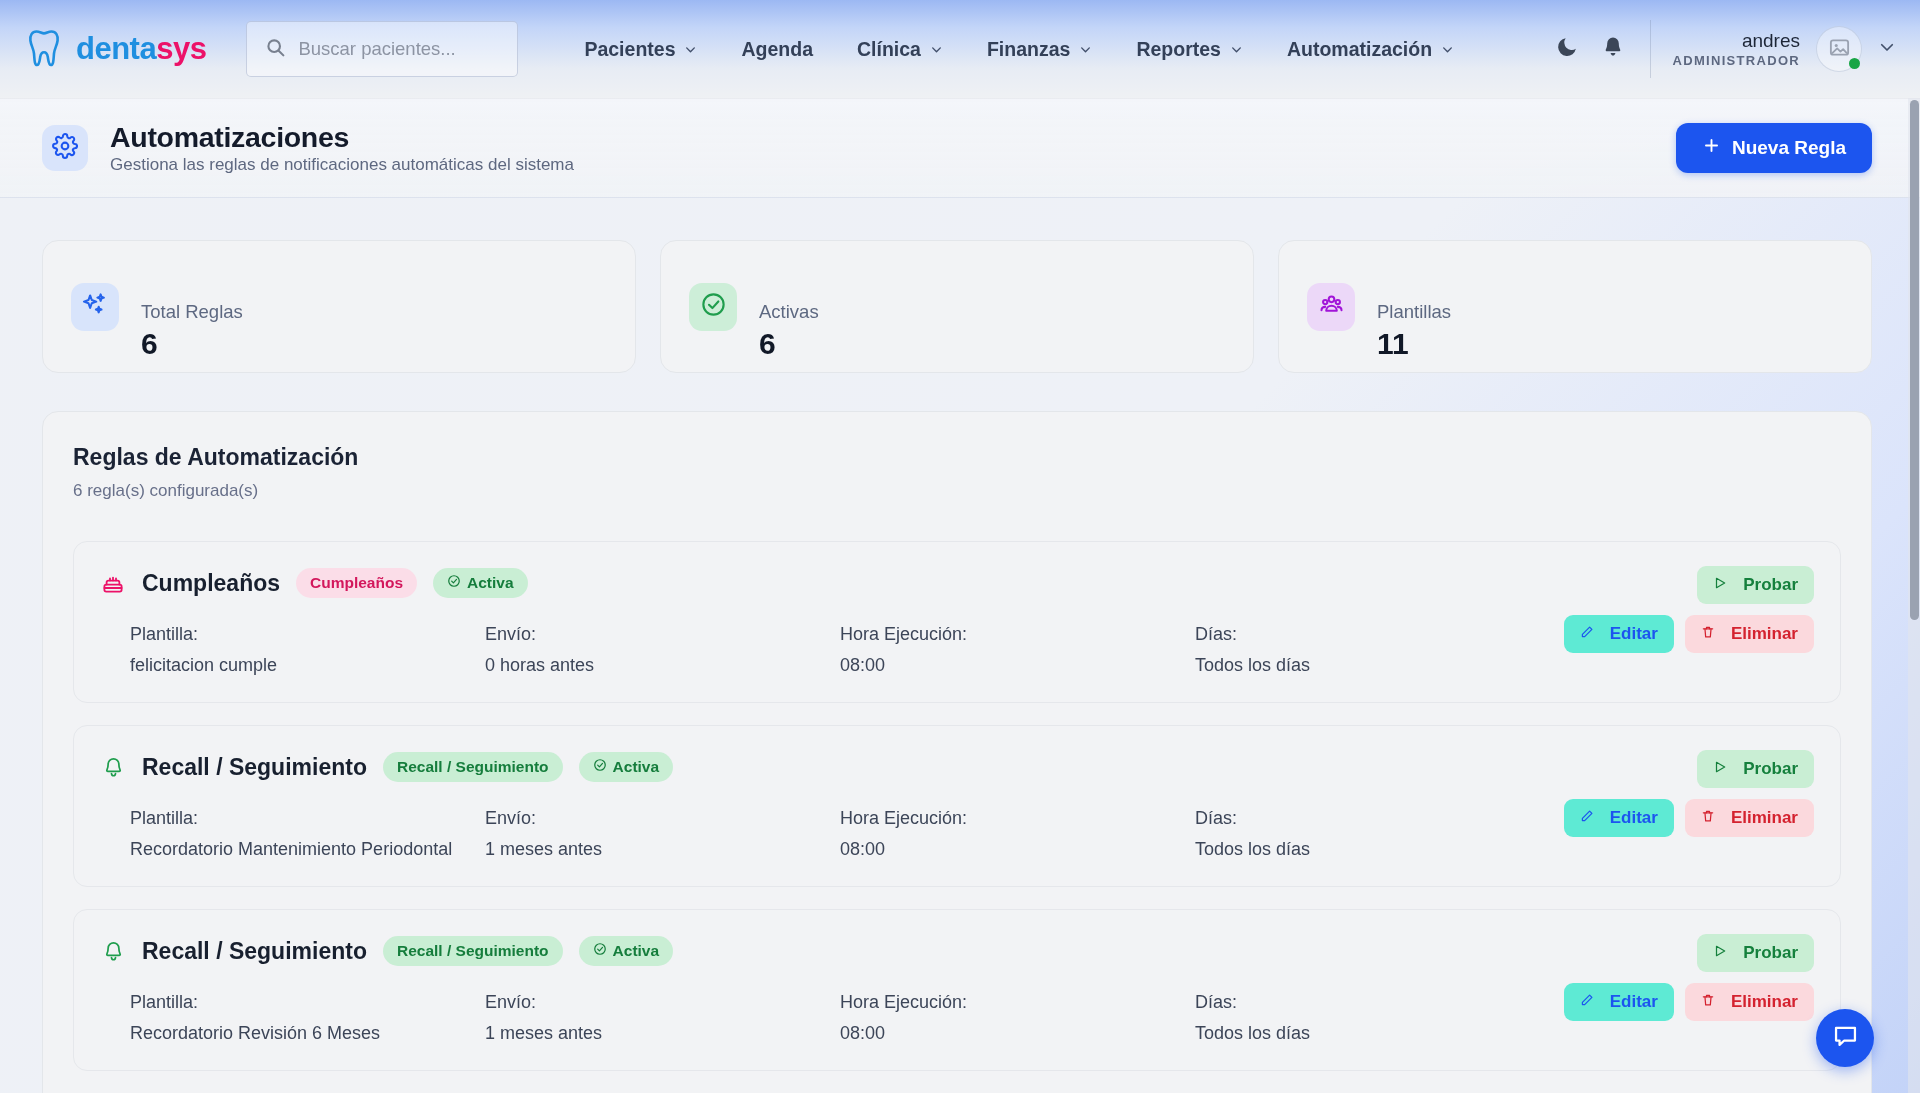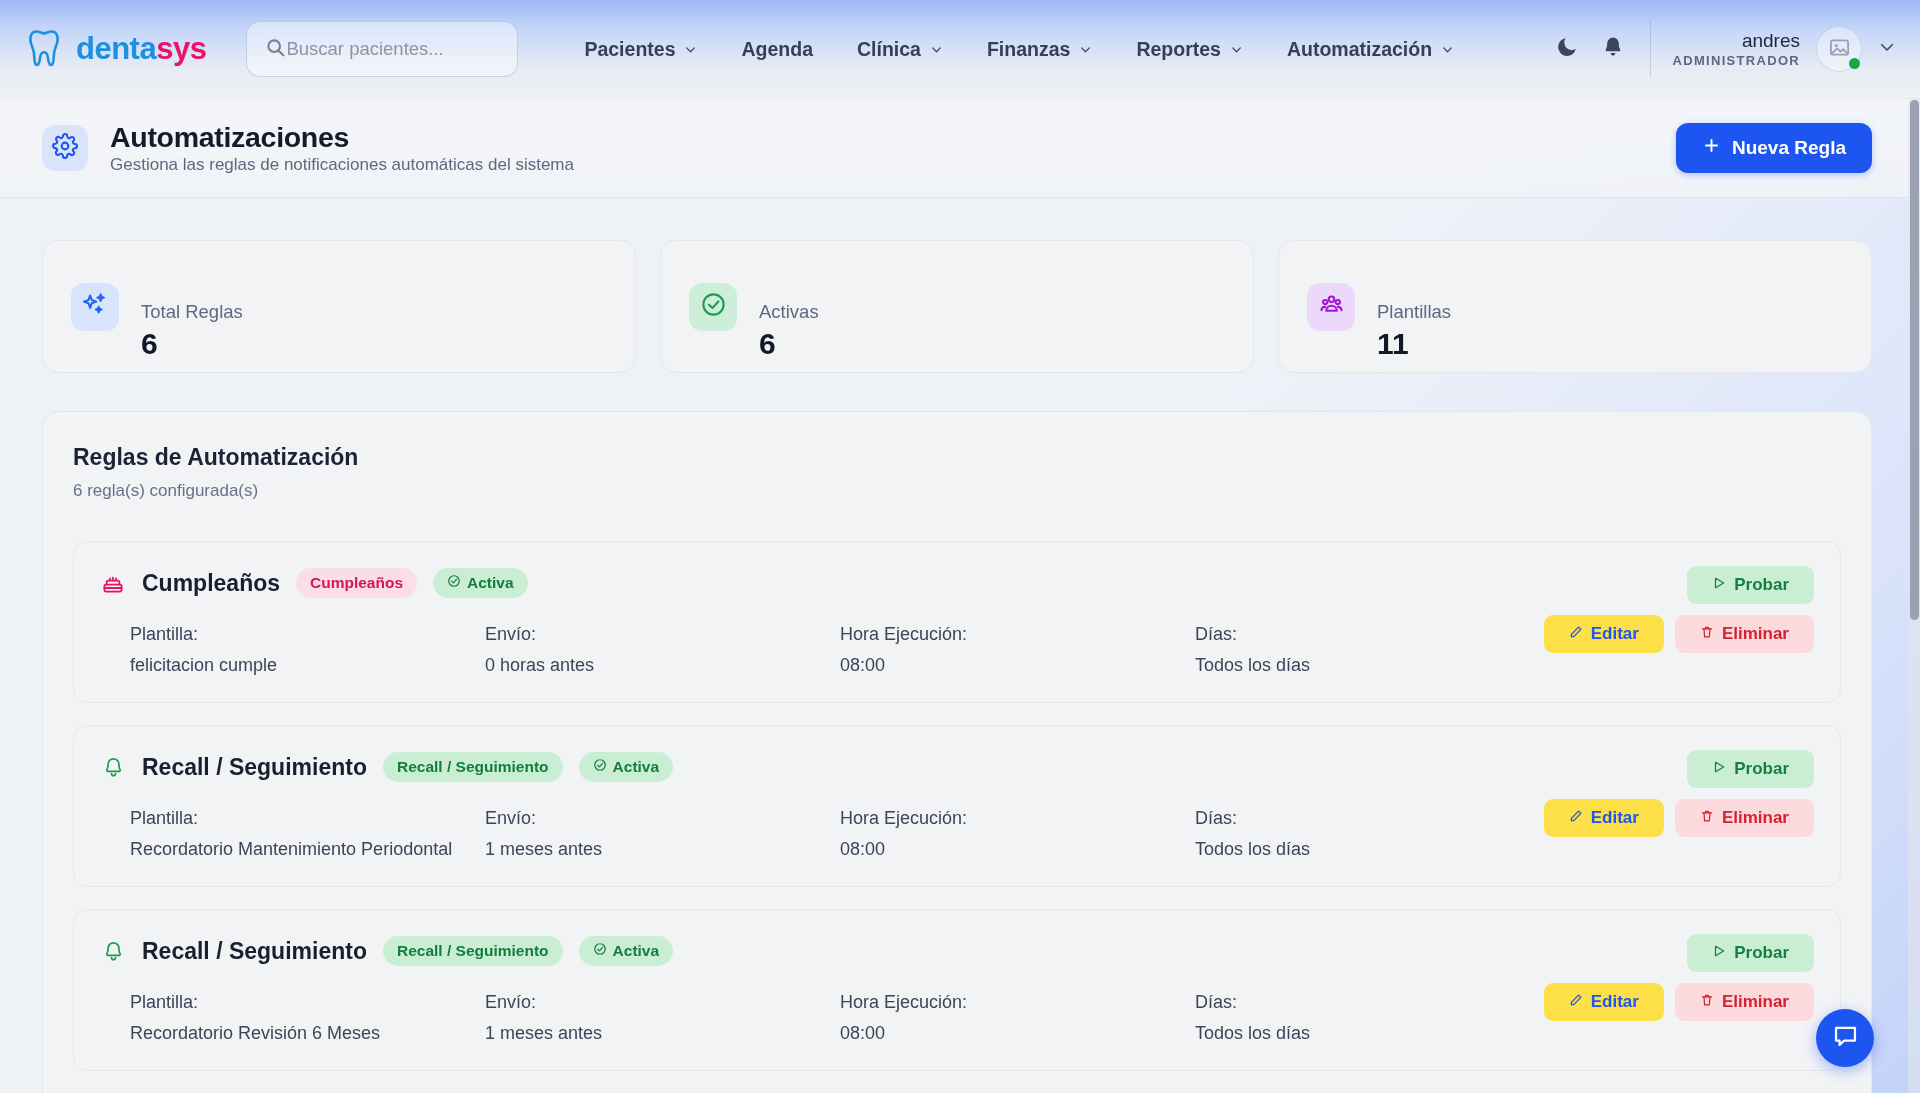--- a/index.html
+++ b/index.html
@@ -29,22 +29,22 @@
   .logo svg { display: block; }
   .logo-text { font-size: 31px; font-weight: 700; letter-spacing: -.5px; }
   .logo-text .a { color: #1f8fe0; }
   .logo-text .b { color: #ec1168; }
 
   .search-box {
     margin-left: 40px;
     width: 272px; height: 56px;
     background: rgba(255,255,255,.42);
     border: 1px solid rgba(150,165,195,.45);
-    border-radius: 14px;
-    display: flex; align-items: center; gap: 0;
+    border-radius: 5px;
+    display: flex; align-items: center; gap: 12px;
     padding: 16px 18px;
     flex: none;
   }
   .search-box .ph { color: #8d94a3; font-size: 18.5px; }
 
   .navlinks { display: flex; align-items: center; margin-left: 44px; gap: 0; }
   .navitem {
     display: flex; align-items: center; gap: 9px;
     padding: 10px 22px;
     color: #334058; font-size: 19.5px; font-weight: 600;
@@ -169,27 +169,27 @@
   }
   .fld-label { font-size: 18px; color: #3c4558; }
   .fld-val { font-size: 18px; color: #3c4558; }
 
   .rule-actions {
     position: absolute; right: 26px; top: 24px;
     display: flex; flex-direction: column; align-items: flex-end; gap: 11px;
   }
   .btn {
     border: none; border-radius: 9px;
-    height: 38px; padding: 0 25px;
+    height: 38px; padding: 0 16px;
     font-size: 17px; font-weight: 600;
     font-family: inherit; cursor: pointer;
-    display: inline-flex; align-items: center; gap: 8px;
+    display: inline-flex; align-items: center; gap: 16px;
   }
   .btn-test { background: #c9eed4; color: #15803d; }
-  .btn-edit { background: #fde047; color: #1c55ef; align-items: center; }
+  .btn-edit { background: #5eead4; color: #1c55ef; align-items: center; }
   .btn-del { background: #fbd9dd; color: #d4222f; }
   .actions-row { display: flex; gap: 11px; }
 
   
   .fab {
     position: absolute; right: 46px; bottom: 26px;
     width: 58px; height: 58px; border-radius: 50%;
     background: #1c55ef;
     display: flex; align-items: center; justify-content: center;
     box-shadow: 0 4px 14px rgba(28,85,239,.40);

